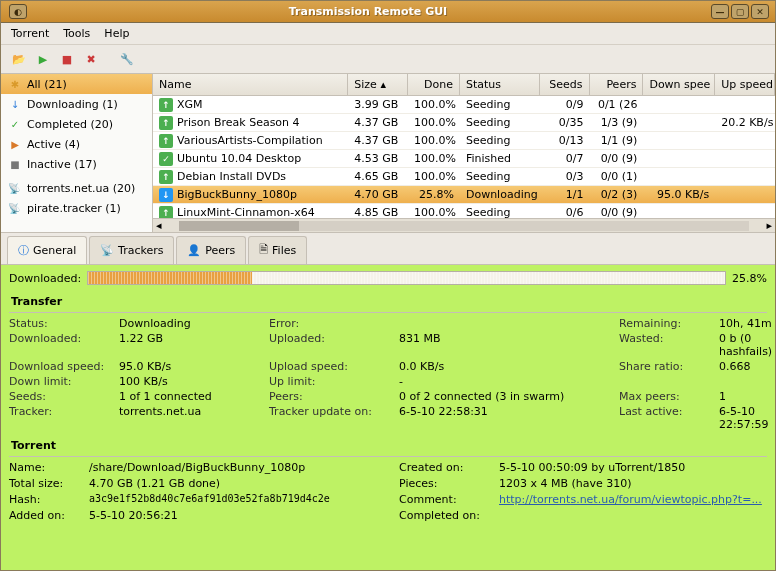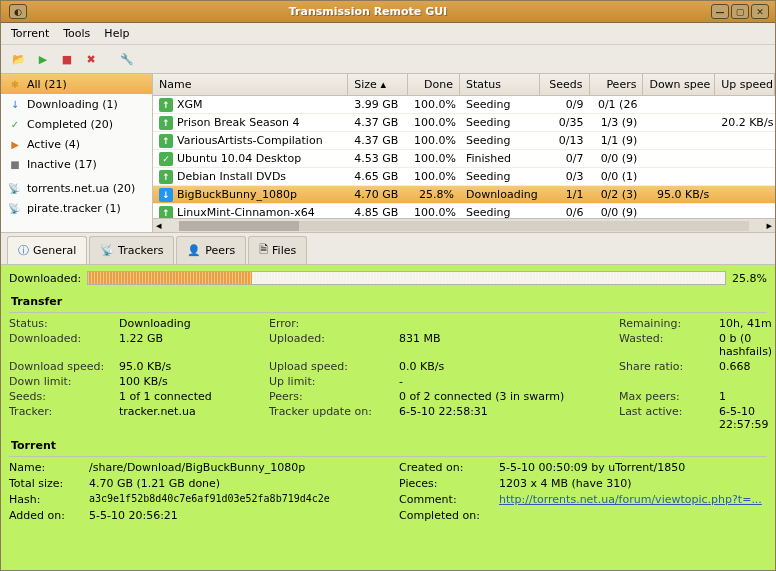--- a/index.html
+++ b/index.html
@@ -295,21 +295,21 @@
         <span></span>
 
       <span class="k">Seeds:</span>
         <span>1 of 1 connected</span>
       <span class="k">Peers:</span>
         <span>0 of 2 connected (3 in swarm)</span>
       <span class="k">Max peers:</span>
         <span>1</span>
 
       <span class="k">Tracker:</span>
-        <span>tracker.net.ua</span>
+        <span>torrents.net.ua</span>
       <span class="k">Tracker update on:</span>
         <span>6-5-10 22:58:31</span>
       <span class="k">Last active:</span>
         <span>6-5-10 22:57:59</span>
     </div>
 
     <div class="secthdr">Torrent</div>
     <div class="torgrid">
       <span class="k">Name:</span>
         <span>/share/Download/BigBuckBunny_1080p</span>

